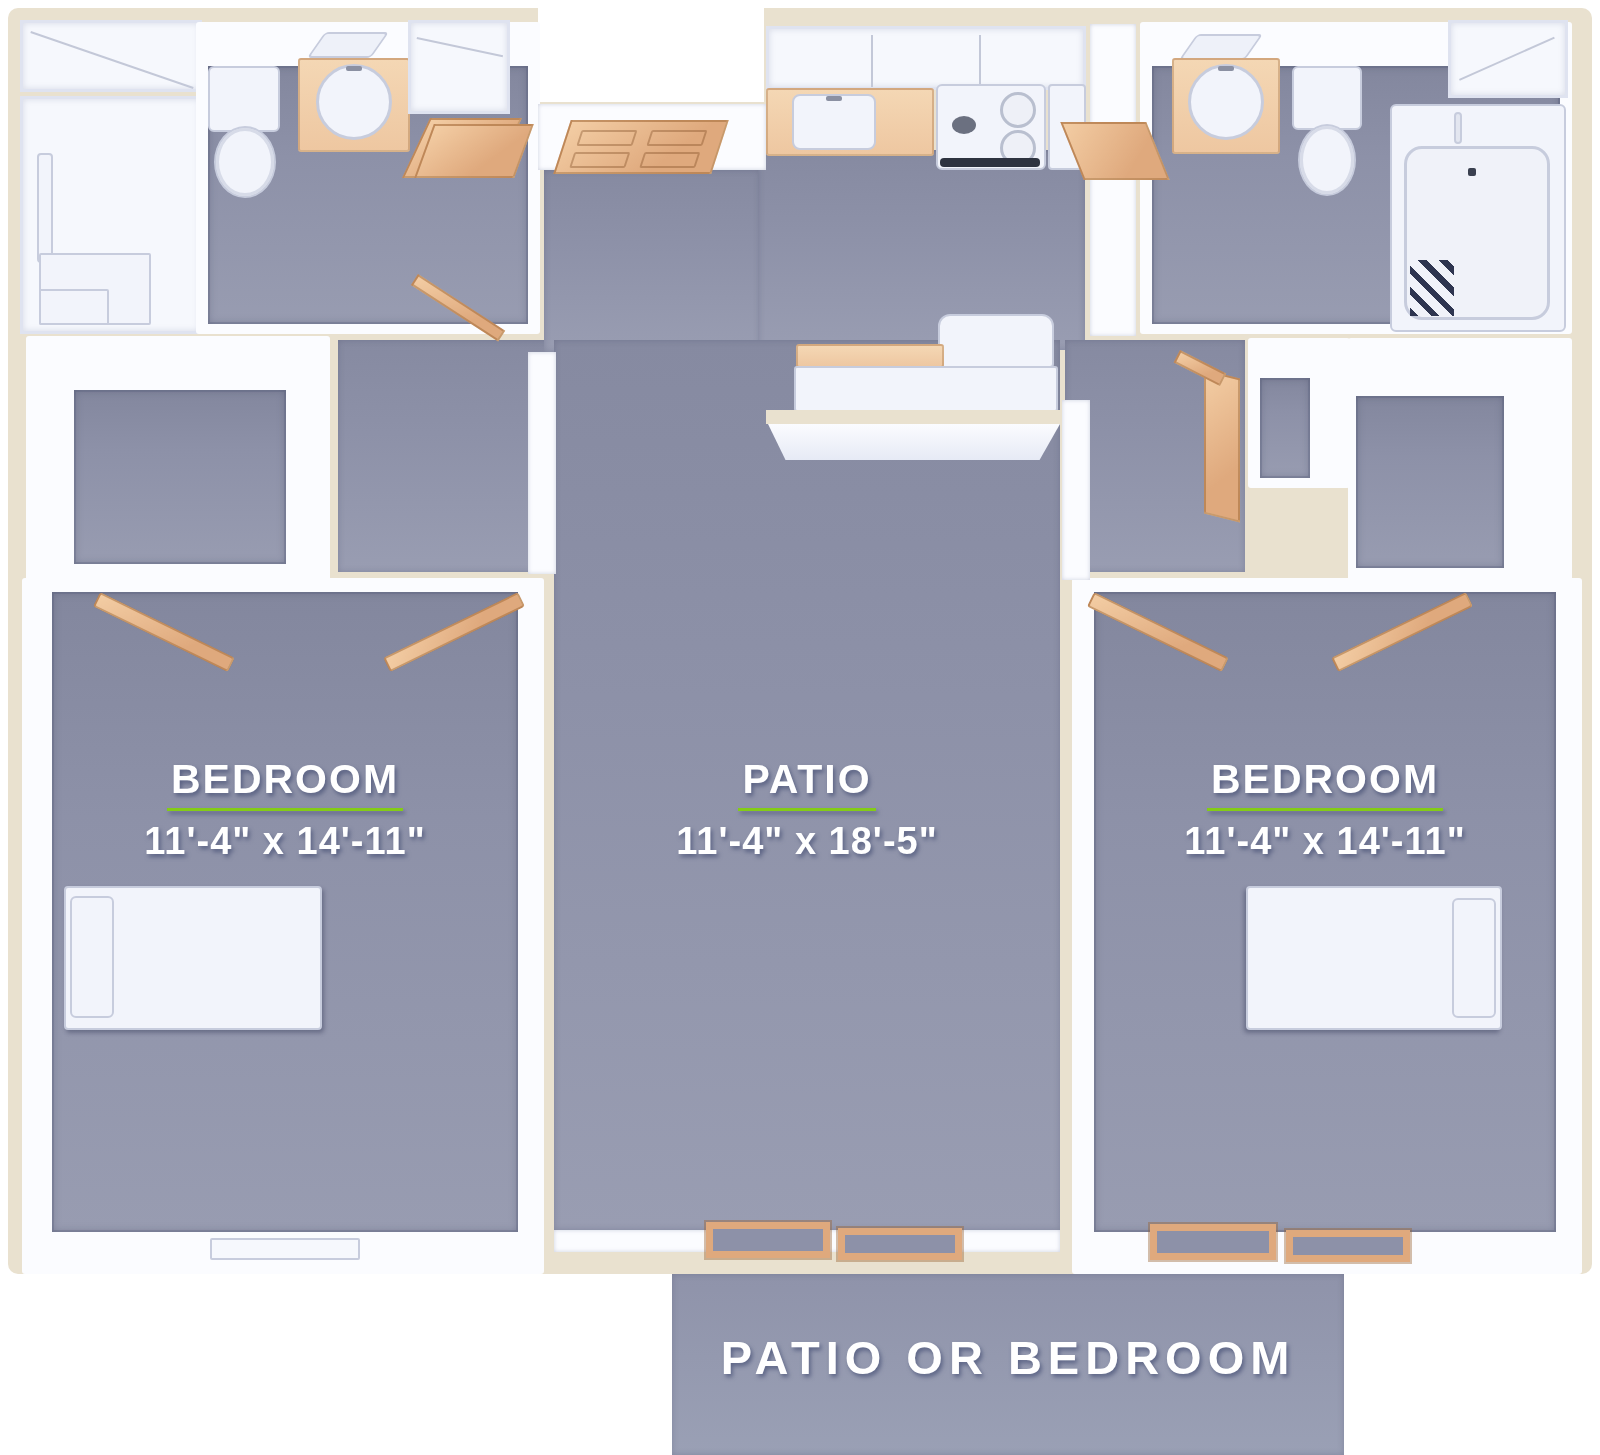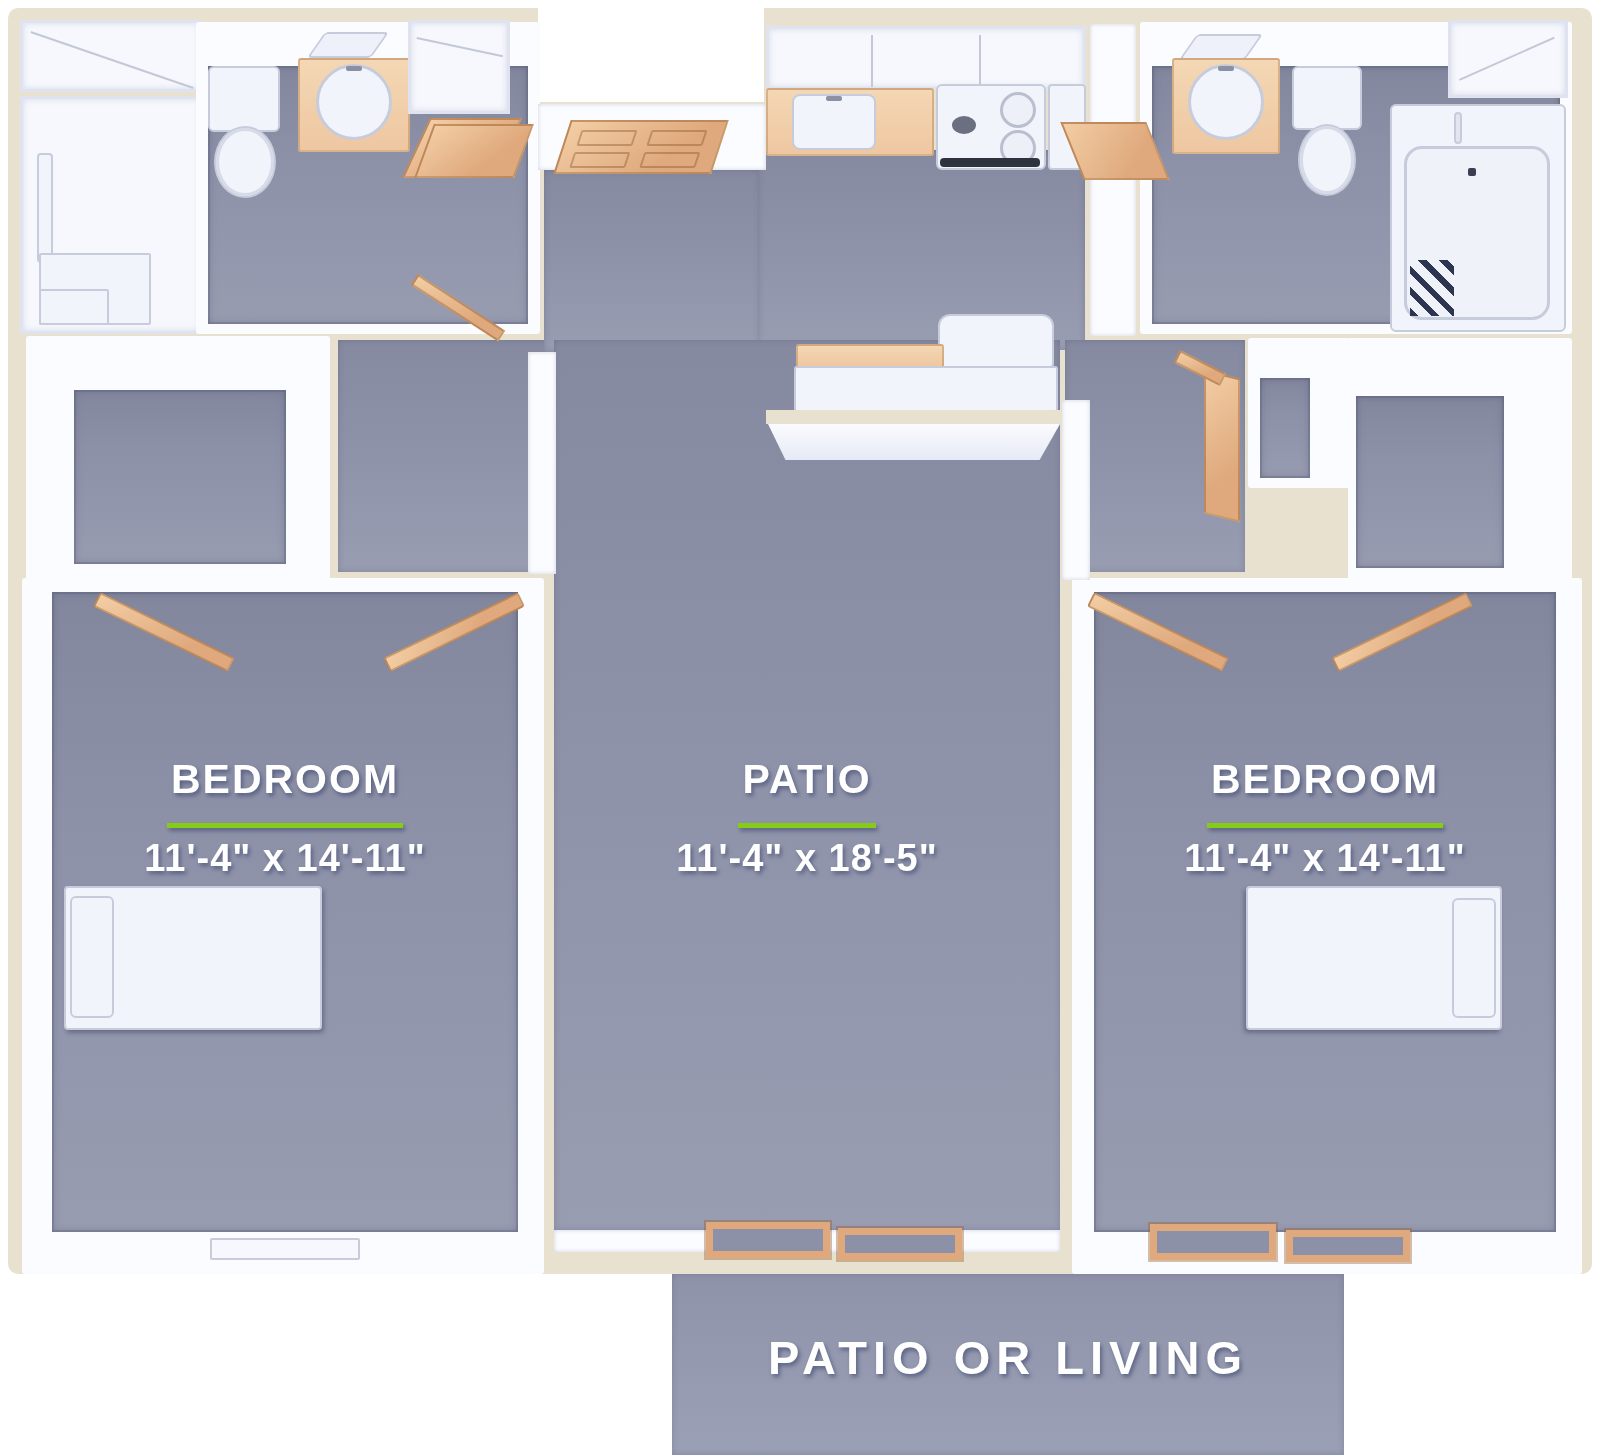--- a/index.html
+++ b/index.html
@@ -19,21 +19,21 @@
   .wb{background:#f6f8fd;border:3px solid #dfe3f0;box-shadow:inset 0 0 6px rgba(120,128,160,.25);}
   .fx{background:var(--fixture,#f2f4fb);border:2px solid var(--fixtureBorder,#c7ccdd);border-radius:4px;}
   .tan{background:linear-gradient(135deg,var(--doorLight,#f3cda4) 0%,var(--door,#dfa97d) 70%);
        border:2px solid rgba(150,95,45,.45);}
   .counter{background:linear-gradient(180deg,#f4d7b4,var(--counter,#eec7a1));border:2px solid rgba(160,110,60,.35);border-radius:3px;}
   .line{position:absolute;height:2px;background:#c3c8d8;transform-origin:0 0;}
   .burner{position:absolute;border:3px solid #b9bfcf;border-radius:50%;background:#eef0f7;}
   .knob{position:absolute;background:#6b7080;border-radius:50%;}
   .label{position:absolute;color:var(--label,#ffffff);font-weight:700;text-align:center;
          filter:drop-shadow(2px 3px 2px rgba(48,58,100,0.55));}
-  .room-name{display:inline-block;font-size:41px;letter-spacing:2px;border-bottom:5px solid #84cc16;padding:0 4px 20px;}
+  .room-name{display:inline-block;font-size:41px;letter-spacing:2px;border-bottom:3px solid #84cc16;padding:0 4px 5px;}
   .room-dims{font-size:38px;margin-top:9px;letter-spacing:1px;}
   .patio-label{font-size:47px;letter-spacing:6px;}
   .doorframe{border:7px solid var(--door,#dfa97d);background:var(--floor,#8d91a8);
              box-shadow:0 0 0 2px rgba(150,95,45,.4);}
   .stripes{background:repeating-linear-gradient(45deg,#2e3550 0 6px,transparent 6px 15px);}
 </style>
 </head>
 <body>
 
 <div class="plan">
@@ -157,15 +157,15 @@
     <div class="room-dims">11'-4" x 14'-11"</div>
   </div>
   <div class="label" style="left:554px;top:756px;width:506px;">
     <span class="room-name">PATIO</span>
     <div class="room-dims">11'-4" x 18'-5"</div>
   </div>
   <div class="label" style="left:1094px;top:756px;width:462px;">
     <span class="room-name">BEDROOM</span>
     <div class="room-dims">11'-4" x 14'-11"</div>
   </div>
-  <div class="label patio-label" style="left:672px;top:1330px;width:672px;">PATIO OR LIVING</div>
+  <div class="label patio-label" style="left:672px;top:1330px;width:672px;">PATIO OR BEDROOM</div>
 
 </div>
 
 </body></html>

